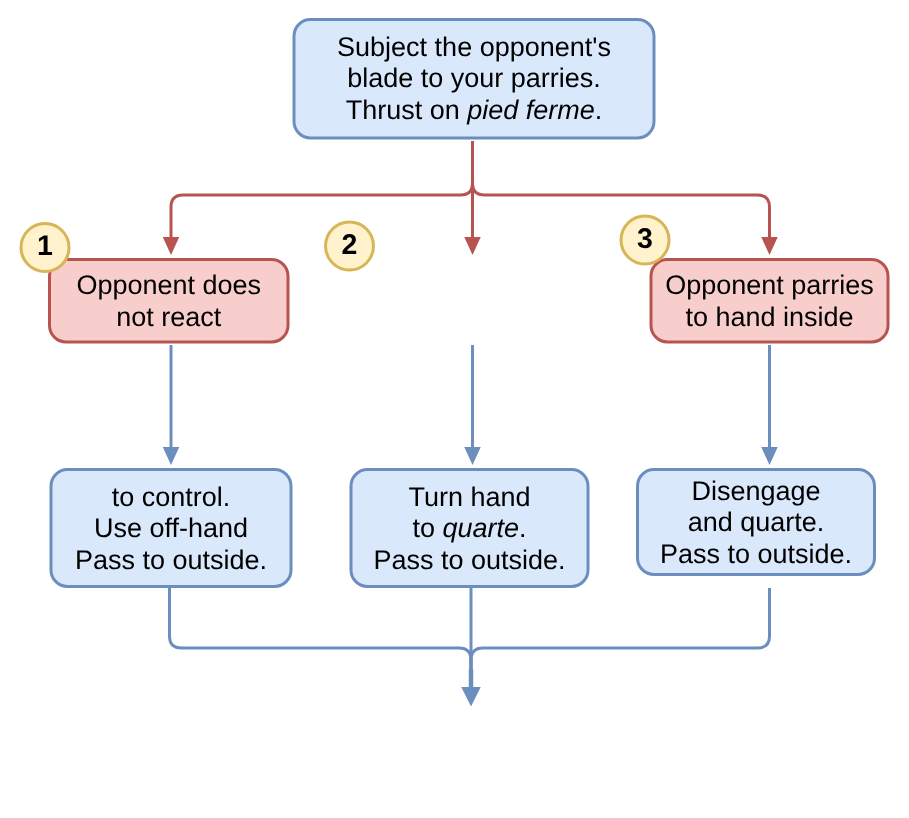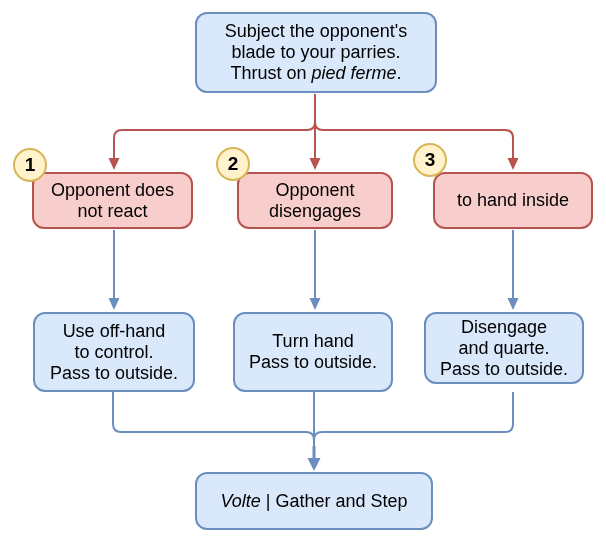--- a/index.html
+++ b/index.html
@@ -99,49 +99,44 @@
   <div class="node blue n-start">
       <div><span>Subject the opponent's</span></div>
       <div><span>blade to your parries.</span></div>
       <div><span class="b">Thrust on </span><span class="b i">pied ferme</span><span class="b">.</span></div>
     </div>
 
   <div class="node red n-cond1">
       <div><span>Opponent does</span></div>
       <div><span>not react</span></div>
     </div>
-  <div class="node red n-cond2">
-      <div><span>Opponent</span></div>
-      <div><span>disengages</span></div>
-    </div>
   <div class="node red n-cond3">
+      <div><span>Opponent parries</span></div>
       <div><span>to hand inside</span></div>
     </div>
 
   <div class="badge badge1">
     <span>1</span>
   </div>
   <div class="badge badge2">
     <span>2</span>
   </div>
   <div class="badge badge3">
     <span>3</span>
   </div>
 
   <div class="node blue n-act1">
+      <div><span>to control.</span></div>
       <div><span>Use off-hand</span></div>
-      <div><span>to control.</span></div>
       <div><span class="b">Pass to outside.</span></div>
     </div>
   <div class="node blue n-act2">
       <div><span>Turn hand</span></div>
+      <div><span>to </span><span class="i">quarte</span><span>.</span></div>
       <div><span class="b">Pass to outside.</span></div>
     </div>
   <div class="node blue n-act3">
       <div><span>Disengage</span></div>
       <div><span>and quarte.</span></div>
       <div><span class="b">Pass to outside.</span></div>
     </div>
 
-  <div class="node blue n-end">
-      <div><span class="i">Volte</span><span> | Gather and Step</span></div>
-    </div>
 </div>
 
 </body></html>

